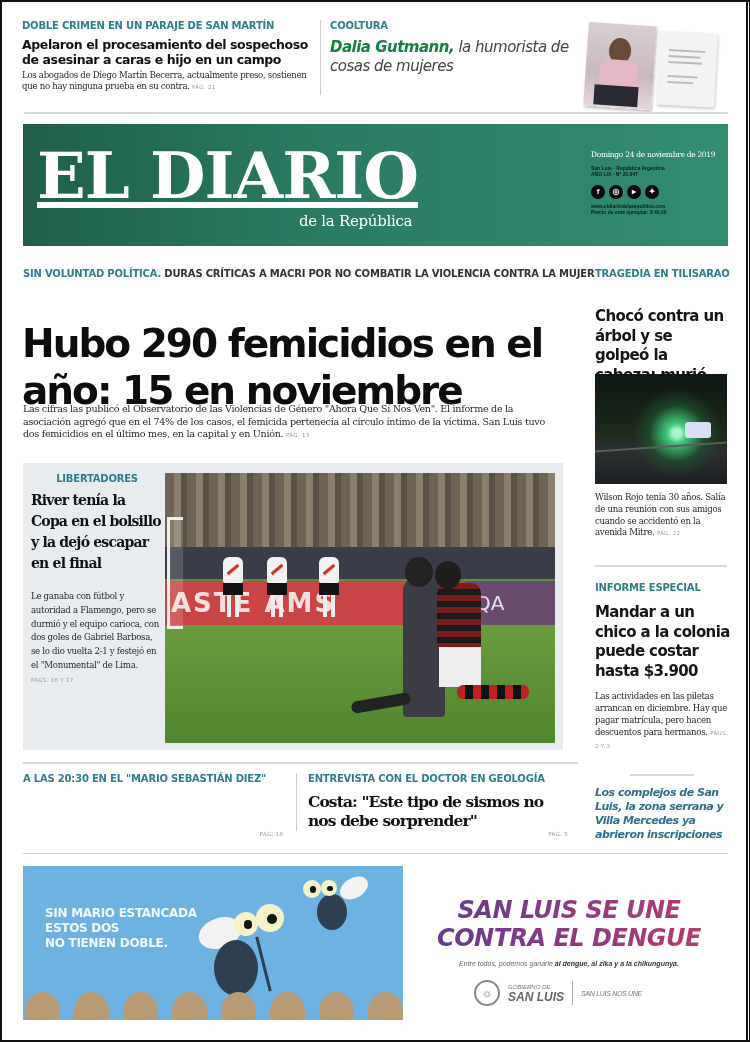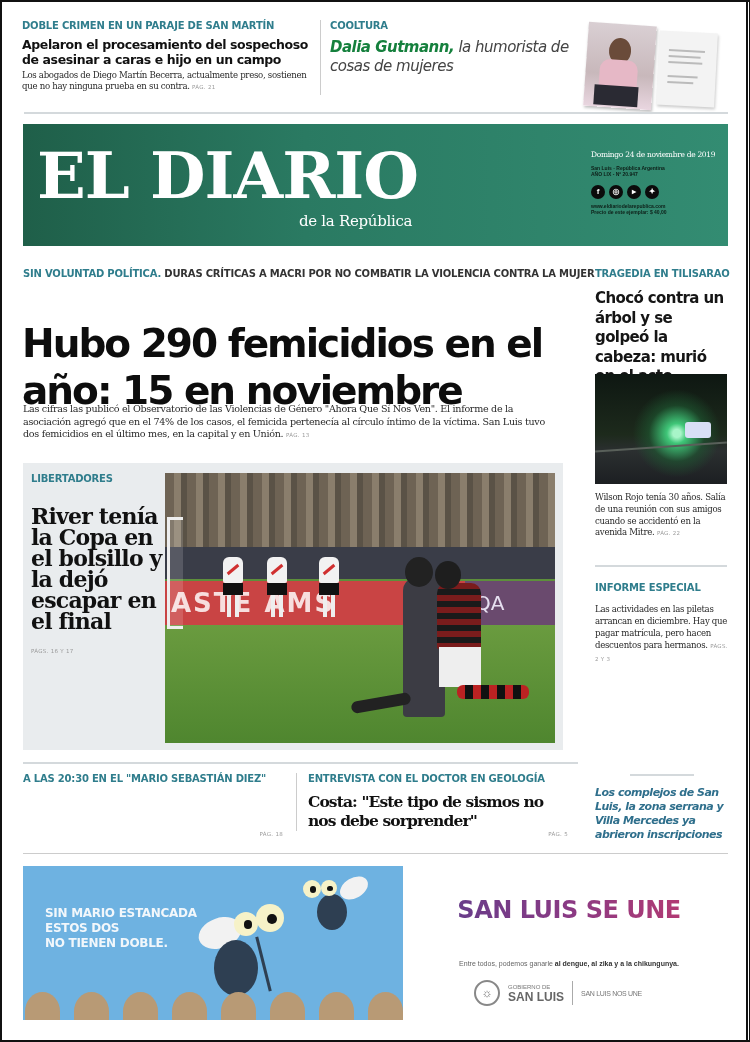--- a/index.html
+++ b/index.html
@@ -25,39 +25,39 @@
   .polaroid1 { position: absolute; left: 2px; top: 2px; width: 68px; height: 84px; background: linear-gradient(180deg,#d9cfd3 0%,#c8b8bb 60%,#e9d6e0 100%); transform: rotate(4deg); box-shadow: 1px 2px 3px rgba(0,0,0,.25); }
   .polaroid1 .head { position: absolute; left: 22px; top: 14px; width: 22px; height: 26px; border-radius: 50%; background: #6a4b3a; }
   .polaroid1 .shirt { position: absolute; left: 14px; top: 36px; width: 38px; height: 28px; border-radius: 10px 10px 2px 2px; background: #e6b8c6; }
   .polaroid1 .pants { position: absolute; left: 10px; top: 62px; width: 44px; height: 20px; background: #2a2a33; }
   .polaroid2 { position: absolute; left: 74px; top: 10px; width: 58px; height: 74px; background: #f3f3f3; transform: rotate(3deg); box-shadow: 1px 2px 3px rgba(0,0,0,.2); }
   .polaroid2 i { position: absolute; left: 10px; height: 2px; background: #bbb; }
   .hrule-top { position: absolute; left: 24px; top: 112px; width: 704px; height: 2px; background: #d4d9dc; }
 
   
   #masthead { position: absolute; left: 23px; top: 124px; width: 705px; height: 122px; background: linear-gradient(90deg,#1f5f49 0%,#2a7a62 40%,#338c72 100%); }
-  #masthead .logo { position: absolute; left: 14px; top: 20px; font-family: "DejaVu Serif", serif; font-weight: bold; font-size: 64px; line-height: 64px; color: #fff; letter-spacing: -1px; }
+  #masthead .logo { position: absolute; left: 14px; top: 20px; font-family: "DejaVu Serif", serif; font-weight: bold; font-size: 64px; line-height: 64px; color: #fff; letter-spacing: -1px; text-decoration: underline; }
   #masthead .sub { position: absolute; left: 276px; top: 88px; font-family: "DejaVu Serif", serif; font-size: 15px; color: #fff; letter-spacing: -0.3px; }
   #masthead .info { position: absolute; left: 568px; top: 26px; width: 130px; color: #fff; }
   #masthead .date { font-family: "DejaVu Serif", serif; font-size: 7.5px; letter-spacing: -0.3px; margin-bottom: 6px; }
   #masthead .small { font-size: 5px; line-height: 6px; color: #0d1f18; font-weight: bold; }
   #masthead .icons { display: flex; gap: 4px; margin: 8px 0 4px; }
   #masthead .icons span { width: 14px; height: 14px; border-radius: 50%; background: #0b0b0b; color: #fff; font-size: 8px; line-height: 14px; text-align: center; font-weight: bold; }
 
   
   #main-kicker { position: absolute; left: 23px; top: 268px; white-space: nowrap; }
   #main-kicker .rest { color: #333; }
   #main-head { position: absolute; left: 22px; top: 296px; width: 560px; font-family: "DejaVu Sans", sans-serif; font-weight: bold; font-size: 39px; line-height: 47px; letter-spacing: -2px; color: #0d0d0d; margin-top: 24px; }
   #main-body { position: absolute; left: 23px; top: 403px; width: 540px; font-size: 9.6px; line-height: 12.6px; }
 
   
   #feature { position: absolute; left: 23px; top: 463px; width: 540px; height: 287px; background: #e9ecee; }
   #feature .col { position: absolute; left: 8px; top: 10px; width: 132px; }
-  #feature .kicker { margin-bottom: 22px; }
-  #feature h2 { font-family: "DejaVu Serif", serif; font-weight: bold; font-size: 22px; line-height: 21px; letter-spacing: -0.8px; color: #111; margin-bottom: 16px; }
+  #feature .kicker { margin-bottom: 6px; text-align: center; }
+  #feature h2 { font-family: "DejaVu Serif", serif; font-weight: bold; font-size: 14px; line-height: 21px; letter-spacing: -0.8px; color: #111; margin-bottom: 16px; }
   #feature .body-text { font-size: 8.6px; line-height: 13.8px; }
   #feature .pag { margin-top: 4px; display: block; }
   #feature .photo { position: absolute; left: 142px; top: 10px; width: 390px; height: 270px; overflow: hidden; background: #5d8f3b; }
   .ph-stands { position: absolute; left: 0; top: 0; width: 100%; height: 80px; background: repeating-linear-gradient(90deg,#6e6354 0 9px,#8a7e6c 9px 16px,#5a5246 16px 22px); }
   .ph-wall { position: absolute; left: 0; top: 74px; width: 100%; height: 32px; background: #3a3d48; }
   .ph-board { position: absolute; left: 0; top: 108px; width: 300px; height: 44px; background: #c94444; color: #f7dede; font-weight: bold; font-size: 26px; line-height: 44px; letter-spacing: 2px; font-family: "DejaVu Sans", sans-serif; padding-left: 6px; }
   .ph-board2 { position: absolute; left: 300px; top: 108px; width: 90px; height: 44px; background: #6a4a6e; color: #e6dff0; font-size: 20px; line-height: 44px; padding-left: 10px; font-family: "DejaVu Sans", sans-serif; }
   .ph-pitch { position: absolute; left: 0; top: 152px; width: 100%; height: 118px; background: linear-gradient(180deg,#6a9b3f,#4f862f); }
   .ph-goal { position: absolute; left: 2px; top: 44px; width: 16px; height: 112px; border: 3px solid #eee; border-right: none; background: rgba(255,255,255,.15); }
   .player { position: absolute; width: 20px; }
@@ -70,21 +70,21 @@
   .hug .b { position: absolute; left: 40px; top: 26px; width: 44px; height: 66px; background: repeating-linear-gradient(180deg,#7a1c1c 0 6px,#1a1a1a 6px 12px); border-radius: 10px 10px 2px 2px; }
   .hug .c { position: absolute; left: 42px; top: 90px; width: 42px; height: 40px; background: #eee; }
   .hug .d { position: absolute; left: 60px; top: 128px; width: 72px; height: 14px; background: repeating-linear-gradient(90deg,#b22 0 8px,#111 8px 16px); border-radius: 6px; }
   .hug .e { position: absolute; left: -46px; top: 140px; width: 60px; height: 12px; background: #222; border-radius: 6px; transform: rotate(-10deg); }
   .hug .h1 { position: absolute; left: 8px; top: 0; width: 28px; height: 30px; border-radius: 50%; background: #222; }
   .hug .h2 { position: absolute; left: 38px; top: 4px; width: 26px; height: 28px; border-radius: 50%; background: #1e1e1e; }
 
   
   .rule-h { position: absolute; height: 2px; background: #d4d9dc; }
   #right-1 { position: absolute; left: 595px; top: 268px; width: 135px; }
-  #right-1 .kicker { margin-bottom: 10px; }
+  #right-1 .kicker { margin-bottom: 28px; }
   #right-1 h3 { font-family: "DejaVu Sans", sans-serif; font-weight: bold; font-size: 15px; line-height: 19.5px; letter-spacing: -0.6px; color: #151515; }
   #night-photo { position: absolute; left: 595px; top: 374px; width: 132px; height: 110px; background: radial-gradient(circle at 62% 54%, #a8f5c8 0 4px, #3fc678 10px, rgba(30,90,50,.6) 28px, transparent 44px), linear-gradient(180deg,#0e1712 0%,#1d2a1c 55%,#2b2f30 70%,#1c1f22 100%); overflow: hidden; }
   #night-photo .van { position: absolute; left: 90px; top: 48px; width: 26px; height: 16px; background: #d8dff5; border-radius: 3px; }
   #night-photo .road { position: absolute; left: 0; top: 72px; width: 100%; height: 2px; background: #59605a; transform: rotate(-4deg); }
   #right-1-body { position: absolute; left: 595px; top: 492px; width: 132px; font-size: 8.6px; line-height: 11.8px; }
   #right-2 { position: absolute; left: 595px; top: 582px; width: 135px; }
   #right-2 .kicker { margin-bottom: 10px; }
   #right-2 h3 { font-family: "DejaVu Sans", sans-serif; font-weight: bold; font-size: 15px; line-height: 19.5px; letter-spacing: -0.6px; color: #151515; margin-bottom: 9px; }
   #right-2 .body-text { font-size: 8.6px; line-height: 12px; }
   #right-3 { position: absolute; left: 595px; top: 786px; width: 135px; font-family: "DejaVu Sans", sans-serif; font-style: italic; font-weight: bold; font-size: 11px; line-height: 14px; color: #2f6f8c; letter-spacing: -0.5px; }
@@ -101,21 +101,21 @@
   
   #ad-left { position: absolute; left: 23px; top: 866px; width: 380px; height: 154px; background: #6eb2e1; overflow: hidden; }
   #ad-left .copy { position: absolute; left: 22px; top: 40px; font-family: "DejaVu Sans", sans-serif; font-weight: bold; font-size: 12px; line-height: 15px; color: #f2f7fb; letter-spacing: -0.3px; }
   .fence { position: absolute; left: 0; bottom: 0; width: 100%; height: 28px; display: flex; gap: 14px; padding-left: 2px; }
   .fence i { width: 40px; height: 28px; background: #b89a75; border-radius: 50% 50% 0 0 / 70% 70% 0 0; }
   .mosq { position: absolute; }
   .mosq .body { position: absolute; background: #2e3f52; border-radius: 50%; }
   .mosq .eye { position: absolute; background: #f6f2c8; border-radius: 50%; }
   .mosq .eye::after { content: ""; position: absolute; left: 40%; top: 35%; width: 35%; height: 35%; background: #111; border-radius: 50%; }
   .mosq .wing { position: absolute; background: #f2f2f2; border-radius: 50%; }
-  #ad-right { position: absolute; left: 410px; top: 866px; width: 318px; height: 154px; }
+  #ad-right { position: absolute; left: 410px; top: 866px; width: 318px; height: 154px; font-style: italic; }
   #ad-right .t1 { position: absolute; left: 0; width: 318px; top: 30px; text-align: center; font-family: "DejaVu Sans", sans-serif; font-weight: bold; font-size: 24px; line-height: 28px; letter-spacing: -0.5px; background: linear-gradient(90deg,#5a3d8c,#8a3a84,#c23a6c); -webkit-background-clip: text; background-clip: text; color: transparent; }
   #ad-right .tag { position: absolute; left: 0; width: 318px; top: 94px; text-align: center; font-size: 7px; color: #666; }
   #ad-right .tag b { color: #333; }
   #ad-right .gov { position: absolute; left: 64px; top: 114px; display: flex; align-items: center; gap: 8px; color: #777; }
   #ad-right .seal { width: 26px; height: 26px; border-radius: 50%; border: 2px solid #888; font-size: 12px; line-height: 22px; text-align: center; }
   #ad-right .gov .g1 { font-size: 6px; line-height: 7px; }
   #ad-right .gov .g2 { font-weight: bold; font-size: 12px; line-height: 12px; color: #666; }
   #ad-right .gov .sep { width: 1px; height: 24px; background: #aaa; }
   #ad-right .gov .slogan { font-size: 7px; letter-spacing: -0.3px; }
 </style>
@@ -170,20 +170,21 @@
 </div>
 
 <div id="main-kicker" class="kicker"><span>SIN VOLUNTAD POLÍTICA.</span><span class="rest"> DURAS CRÍTICAS A MACRI POR NO COMBATIR LA VIOLENCIA CONTRA LA MUJER</span></div>
 <h1 id="main-head">Hubo 290 femicidios en el año: 15 en noviembre</h1>
 <p id="main-body" class="body-text"><span>Las cifras las publicó el Observatorio de las Violencias de Género "Ahora Que Sí Nos Ven". El informe de la asociación agregó que en el 74% de los casos, el femicida pertenecía al círculo íntimo de la víctima. San Luis tuvo dos femicidios en el último mes, en la capital y en Unión.</span> <span class="pag">PÁG. 13</span></p>
 
 <div id="feature">
   <div class="col">
     <div class="kicker">LIBERTADORES</div>
     <h2>River tenía la Copa en el bolsillo y la dejó escapar en el final</h2>
+    <p class="body-text">Le ganaba con fútbol y autoridad a Flamengo, pero se durmió y el equipo carioca, con dos goles de Gabriel Barbosa, se lo dio vuelta 2-1 y festejó en el "Monumental" de Lima.</p>
     <span class="pag">PÁGS. 16 Y 17</span>
   </div>
   <div class="photo">
     <div class="ph-stands"></div>
     <div class="ph-wall"></div>
     <div class="ph-board">ASTE  AMS</div>
     <div class="ph-board2">QA</div>
     <div class="ph-pitch"></div>
     <div class="ph-goal"></div>
     <div class="player" style="left:58px;top:84px">
@@ -218,20 +219,21 @@
   <h3>Chocó contra un árbol y se golpeó la cabeza: murió en el acto</h3>
 </div>
 <div id="night-photo">
     <div class="road"></div>
     <div class="van"></div>
   </div>
 <p id="right-1-body" class="body-text"><span>Wilson Rojo tenía 30 años. Salía de una reunión con sus amigos cuando se accidentó en la avenida Mitre.</span> <span class="pag">PÁG. 22</span></p>
 <div class="rule-h" style="left:595px;top:565px;width:132px"></div>
 <div id="right-2">
   <div class="kicker">INFORME ESPECIAL</div>
+  <h3>Mandar a un chico a la colonia puede costar hasta $3.900</h3>
   <p class="body-text"><span>Las actividades en las piletas arrancan en diciembre. Hay que pagar matrícula, pero hacen descuentos para hermanos.</span> <span class="pag">PÁGS. 2 Y 3</span></p>
 </div>
 <div class="rule-h" style="left:630px;top:774px;width:64px"></div>
 <div id="right-3">Los complejos de San Luis, la zona serrana y Villa Mercedes ya abrieron inscripciones</div>
 
 <div class="rule-h" style="left:23px;top:762px;width:555px"></div>
 <div id="bot-l">
   <div class="kicker">A LAS 20:30 EN EL "MARIO SEBASTIÁN DIEZ"</div>
   <span class="pag">PÁG. 18</span>
 </div>
@@ -269,20 +271,21 @@
       <i></i>
       <i></i>
       <i></i>
       <i></i>
       <i></i>
     </div>
 </div>
 <div id="ad-right">
   <div class="t1">
       <div>SAN LUIS SE UNE</div>
+      <div>CONTRA EL DENGUE</div>
     </div>
   <div class="tag"><span>Entre todos, podemos ganarle </span><b>al dengue, al zika y a la chikungunya.</b></div>
   <div class="gov">
     <div class="seal">☼</div>
     <div>
       <div class="g1">GOBIERNO DE</div>
       <div class="g2">SAN LUIS</div>
     </div>
     <div class="sep"></div>
     <div class="slogan">SAN LUIS NOS UNE</div>

